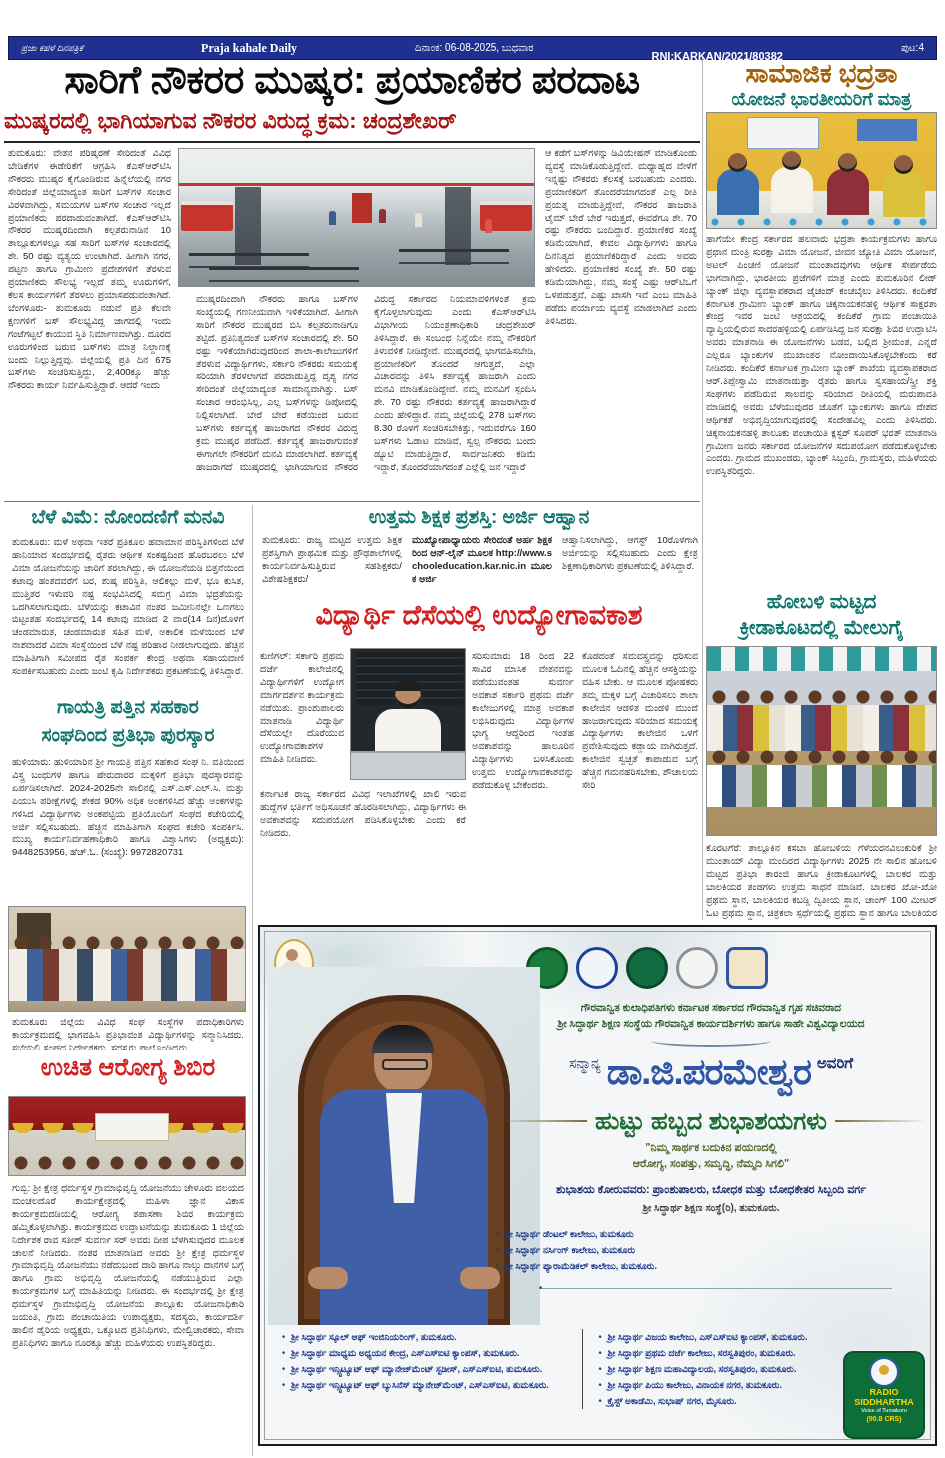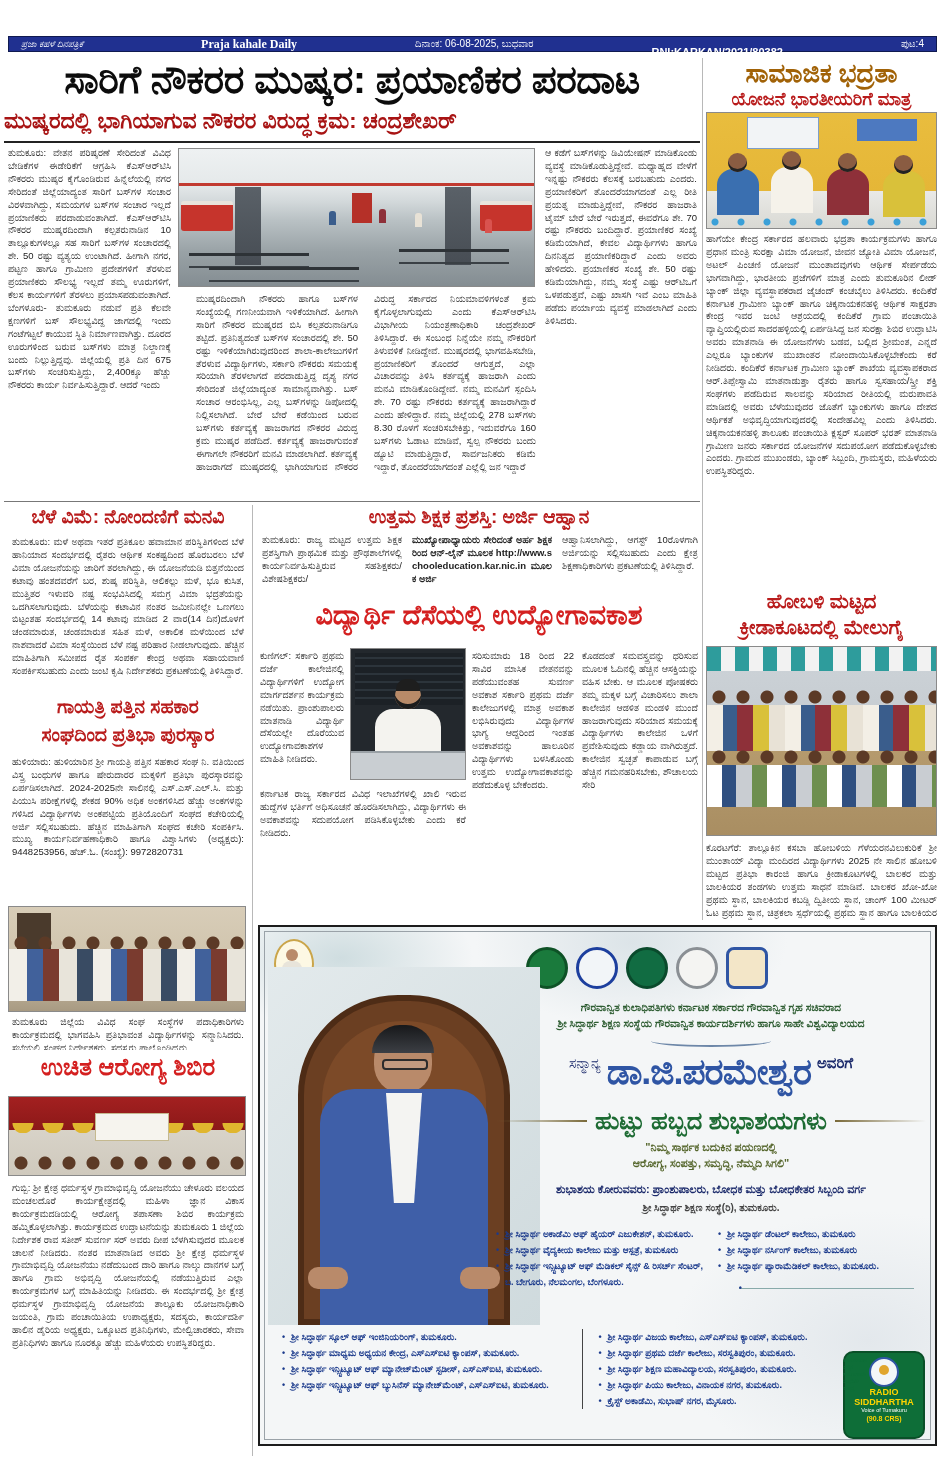--- a/index.html
+++ b/index.html
@@ -1,33 +1,33 @@
 <!DOCTYPE html>
 <html><head>
 <meta charset="utf-8">
 <style>
   html,body{margin:0;padding:0;background:#fff;}
   .page{position:relative;width:945px;height:1458px;background:#fff;overflow:hidden;
         font-family:"Liberation Sans","DejaVu Sans",sans-serif;color:#1a1a1a;}
   
-  .masthead{position:absolute;left:8px;top:36px;width:929px;height:16px;background:#203090;
+  .masthead{position:absolute;left:8px;top:36px;width:929px;height:24px;background:#203090;
     color:#fff;display:flex;align-items:center;justify-content:space-between;padding:0 12px;
     box-sizing:border-box;font-size:10px;border:1px solid #101a50;}
   .mh-brand-kn{font-style:italic;font-size:9px;}
   .mh-en{font-family:"Liberation Serif","DejaVu Serif",serif;font-weight:bold;font-size:12px;}
   .mh-rni{font-weight:bold;font-size:11px;margin-top:16px;}
   
   .lead-headline{position:absolute;left:4px;top:56px;width:696px;margin:0;text-align:center;
     font-size:39px;line-height:48px;font-weight:bold;color:#0c0c0c;letter-spacing:-.5px;}
   .lead-sub{position:absolute;left:4px;top:106px;width:696px;margin:0;
     font-size:22px;line-height:30px;font-weight:bold;color:#a81414;}
   .rule{position:absolute;background:#222;}
   .vrule{position:absolute;background:#b8b8b8;width:1px;}
   .bodytext{font-size:9.5px;line-height:12.9px;text-align:justify;color:#222;overflow:hidden;position:absolute;}
-  .sechead{position:absolute;margin:0;text-align:center;font-weight:bold;color:#b91c1c;}
+  .sechead{position:absolute;margin:0;text-align:center;font-weight:bold;color:#0f766e;}
   .redhead{color:#d42020;}
   .bluehead{color:#a16207;}
   .photo{position:absolute;border:1px solid #8a8a8a;overflow:hidden;box-sizing:border-box;}
   
   .busphoto{background:linear-gradient(180deg,#eef1f2 0%,#e5e9ea 26%,#d3d9db 38%,#b9c1c4 52%,#99a2a6 75%,#848d92 100%);}
   .bp-redline{position:absolute;left:0;top:34px;width:100%;height:3px;background:#c23a30;}
   .pillar{position:absolute;top:38px;width:26px;height:78px;background:linear-gradient(180deg,#5a6168,#474d54);}
   .bus{position:absolute;top:52px;width:52px;height:26px;background:#c6342c;border-top:4px solid #e8e4dc;border-radius:3px;}
   .bench{position:absolute;height:10px;background:transparent;border-top:3px solid #2e3337;border-bottom:2px solid #3a4045;}
   .shrine{position:absolute;left:173px;top:44px;width:20px;height:30px;background:#b53028;}
@@ -273,25 +273,20 @@
         <span class="bar"></span>
         <span>ಹುಟ್ಟು ಹಬ್ಬದ ಶುಭಾಶಯಗಳು</span>
         <span class="bar r"></span>
       </div>
       <div class="ad-q">"ನಿಮ್ಮ ಸಾರ್ಥಕ ಬದುಕಿನ ಪಯಣದಲ್ಲಿ</div>
       <div class="ad-q" style="margin-top:0;">ಆರೋಗ್ಯ, ಸಂಪತ್ತು, ಸಮೃದ್ಧಿ, ನೆಮ್ಮದಿ ಸಿಗಲಿ"</div>
       <div class="ad-wish">ಶುಭಾಶಯ ಕೋರುವವರು: ಪ್ರಾಂಶುಪಾಲರು, ಬೋಧಕ ಮತ್ತು ಬೋಧಕೇತರ ಸಿಬ್ಬಂದಿ ವರ್ಗ</div>
       <div class="ad-org">ಶ್ರೀ ಸಿದ್ಧಾರ್ಥ ಶಿಕ್ಷಣ ಸಂಸ್ಥೆ(ರಿ), ತುಮಕೂರು.</div>
       <div class="ad-cols-upper">
         <ul class="inst">
-          <li>ಶ್ರೀ ಸಿದ್ಧಾರ್ಥ ಅಕಾಡೆಮಿ ಆಫ್ ಹೈಯರ್ ಎಜುಕೇಶನ್, ತುಮಕೂರು.</li>
-          <li>ಶ್ರೀ ಸಿದ್ಧಾರ್ಥ ವೈದ್ಯಕೀಯ ಕಾಲೇಜು ಮತ್ತು ಆಸ್ಪತ್ರೆ, ತುಮಕೂರು</li>
-          <li>ಶ್ರೀ ಸಿದ್ಧಾರ್ಥ ಇನ್ಸ್ಟಿಟ್ಯೂಟ್ ಆಫ್ ಮೆಡಿಕಲ್ ಸೈನ್ಸ್ &amp; ರಿಸರ್ಚ್ ಸೆಂಟರ್, ಬ. ಬೇಗೂರು, ನೆಲಮಂಗಲ, ಬೆಂಗಳೂರು.</li>
-        </ul>
-        <ul class="inst">
           <li>ಶ್ರೀ ಸಿದ್ಧಾರ್ಥ ಡೆಂಟಲ್ ಕಾಲೇಜು, ತುಮಕೂರು</li>
           <li>ಶ್ರೀ ಸಿದ್ಧಾರ್ಥ ನರ್ಸಿಂಗ್ ಕಾಲೇಜು, ತುಮಕೂರು</li>
           <li>ಶ್ರೀ ಸಿದ್ಧಾರ್ಥ ಪ್ಯಾರಾಮೆಡಿಕಲ್ ಕಾಲೇಜು, ತುಮಕೂರು.</li>
           <li class="orn2"></li>
         </ul>
       </div>
     </div>
 
     <div class="ad-cols-lower">
       <ul class="inst">

